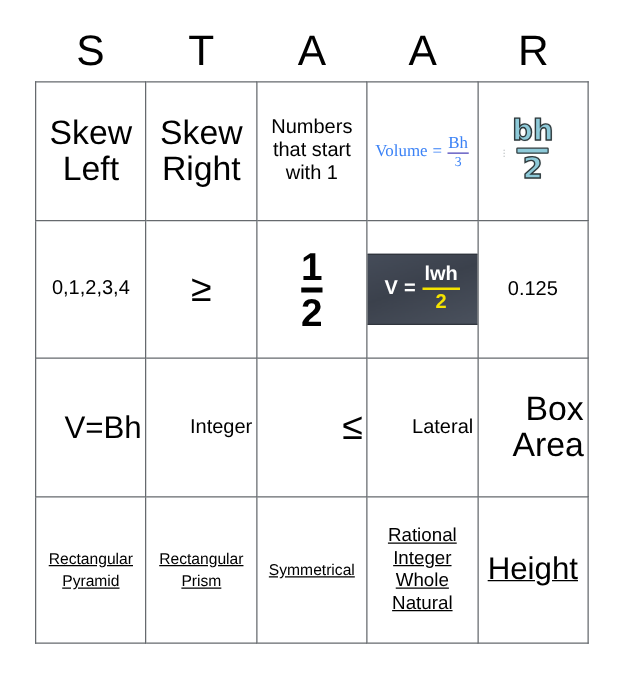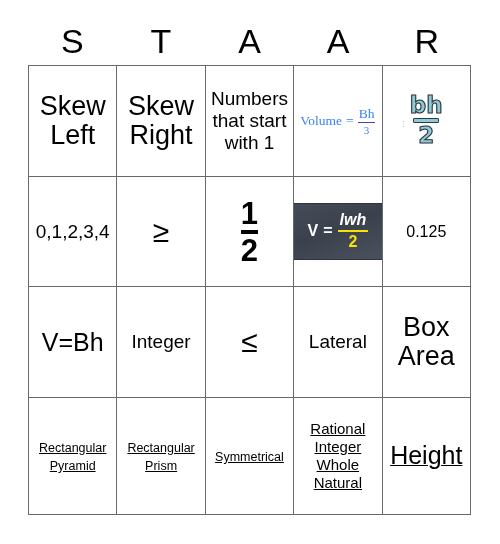--- a/index.html
+++ b/index.html
@@ -49,28 +49,28 @@
     box-sizing: border-box;
     text-align: center;
     vertical-align: middle;
     padding: 2px 3px;
     color: #000000;
     overflow: hidden;
   }
   #bingo-grid tr.r0 td { height: 90px; }
   #bingo-grid tr.r1 td { height: 90px; }
   #bingo-grid tr.r2 td { height: 85px; }
-  #bingo-grid tr.r3 td { height: 90px; }
+  #bingo-grid tr.r3 td { height: 90px; text-align: right; }
   #bingo-grid tr.r4 td { height: 95px; text-decoration: underline; }
   #bingo-grid col { width: 20%; }
 
   
   .t-xl   { font-size: 27px; line-height: 1.08; }
   .t-lg   { font-size: 25px; line-height: 1.1; }
-  .t-md   { font-size: 19px; line-height: 1.15; }
+  .t-md   { font-size: 16px; line-height: 1.15; }
   .t-sm   { font-size: 15px; line-height: 1.2; }
   .t-xs   { font-size: 12.5px; line-height: 1.22; }
   .t-sym  { font-size: 30px; line-height: 1; }
   .t-num  { font-size: 16px; line-height: 1; }
 
   
   .bigfrac {
     display: inline-block;
     font-size: 31px;
     font-weight: bold;
@@ -164,21 +164,20 @@
   }
   .chalk .ch-frac {
     display: inline-block;
     text-align: center;
   }
   .chalk .ch-num {
     display: block;
     border-bottom: 2.5px solid #f5e400;
     padding: 0 2px 1px 2px;
     color: #ffffff;
-    font-style: italic;
   }
   .chalk .ch-den {
     display: block;
     color: #f5e400;
     padding-top: 1px;
   }
 
   .multi-line { white-space: pre-line; }
 </style>
 </head>

